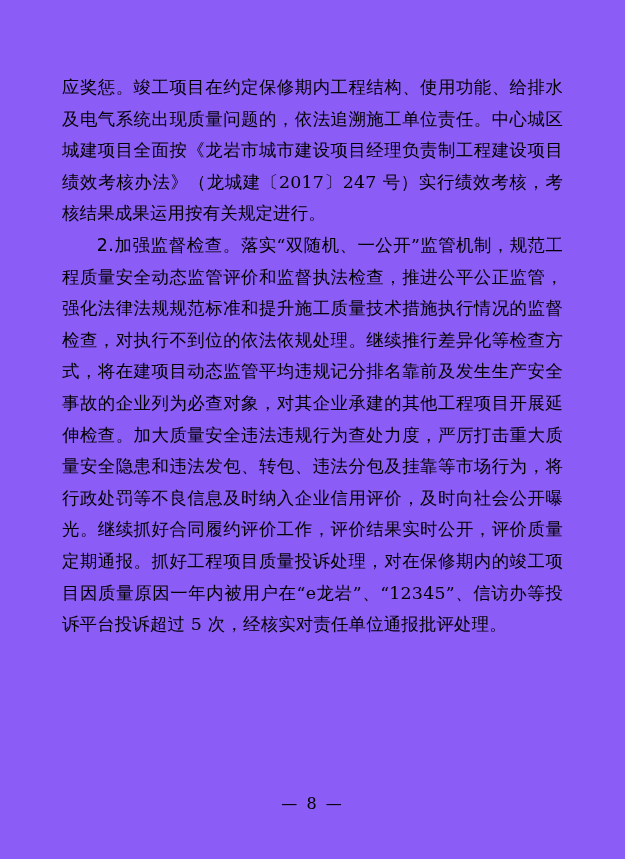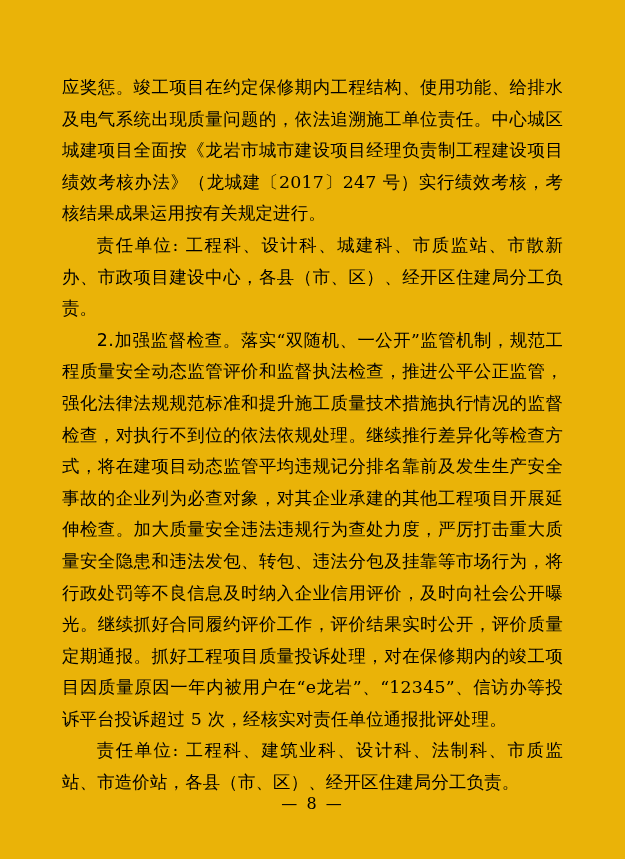--- a/index.html
+++ b/index.html
@@ -14,21 +14,21 @@
     font-family: "DejaVu Serif", "Liberation Serif", serif;
     color: #000000;
     overflow: hidden;
   }
   .page {
     position: relative;
     width: 625px;
     height: 859px;
     box-sizing: border-box;
     padding: 72px 62px 40px 62px;
-    background: #eab308;
+    background: #8b5cf6;
   }
   .body-text {
     font-size: 17.4px;
     line-height: 31.6px;
     text-align: justify;
     text-justify: inter-ideograph;
     letter-spacing: 0.2px;
   }
   p.para {
     margin: 0;
@@ -56,23 +56,21 @@
 </style>
 </head>
 <body>
 
 <div class="page">
 
   <div class="body-text">
 
     <p class="para">应奖惩。竣工项目在约定保修期内工程结构、使用功能、给排水及电气系统出现质量问题的，依法追溯施工单位责任。中心城区城建项目全面按《龙岩市城市建设项目经理负责制工程建设项目绩效考核办法》（龙城建〔2017〕247 号）实行绩效考核，考核结果成果运用按有关规定进行。</p>
 
-    <p class="para indent">责任单位: 工程科、设计科、城建科、市质监站、市散新办、市政项目建设中心，各县（市、区）、经开区住建局分工负责。</p>
 
     <p class="para indent"><span class="bold-head">2.加强监督检查。</span><span>落实“双随机、一公开”监管机制，规范工程质量安全动态监管评价和监督执法检查，推进公平公正监管，强化法律法规规范标准和提升施工质量技术措施执行情况的监督检查，对执行不到位的依法依规处理。继续推行差异化等检查方式，将在建项目动态监管平均违规记分排名靠前及发生生产安全事故的企业列为必查对象，对其企业承建的其他工程项目开展延伸检查。加大质量安全违法违规行为查处力度，严厉打击重大质量安全隐患和违法发包、转包、违法分包及挂靠等市场行为，将行政处罚等不良信息及时纳入企业信用评价，及时向社会公开曝光。继续抓好合同履约评价工作，评价结果实时公开，评价质量定期通报。抓好工程项目质量投诉处理，对在保修期内的竣工项目因质量原因一年内被用户在“e龙岩”、“12345”、信访办等投诉平台投诉超过 5 次，经核实对责任单位通报批评处理。</span></p>
 
-    <p class="para indent">责任单位: 工程科、建筑业科、设计科、法制科、市质监站、市造价站，各县（市、区）、经开区住建局分工负责。</p>
 
   </div>
 
   <div class="footer">— 8 —</div>
 
 </div>
 
 </body></html>

